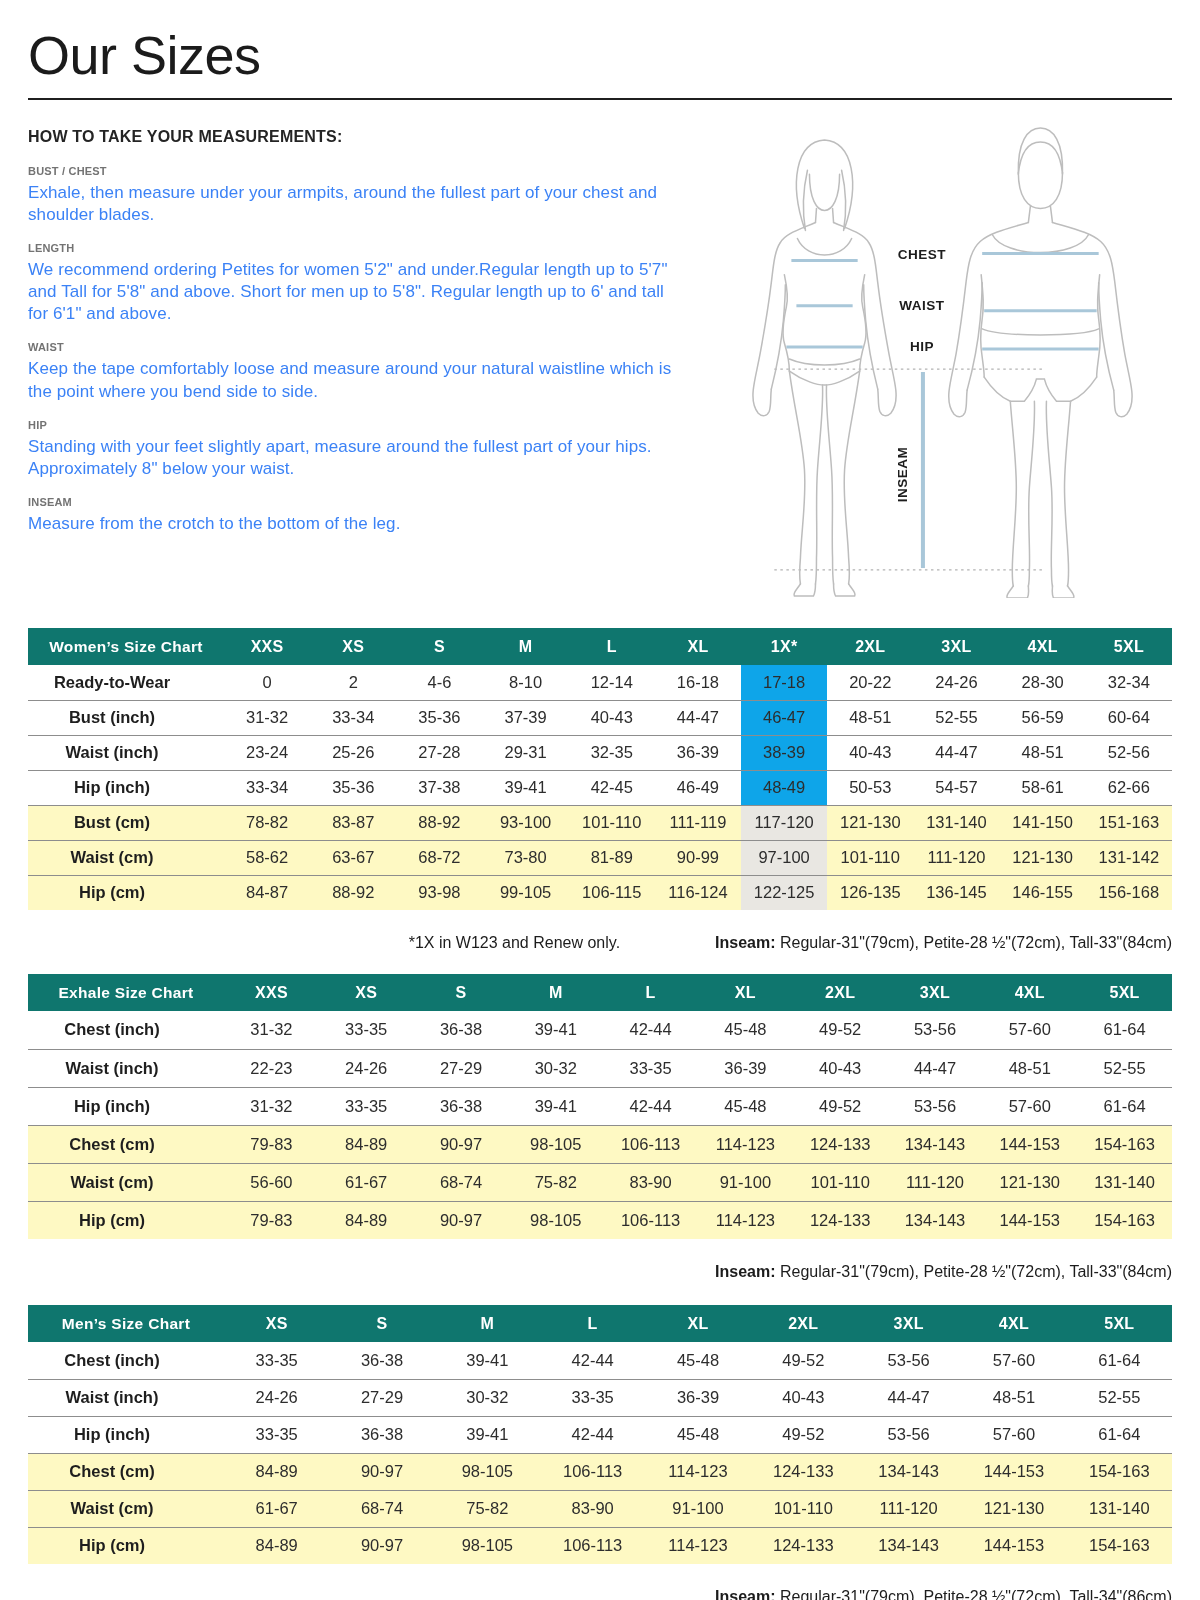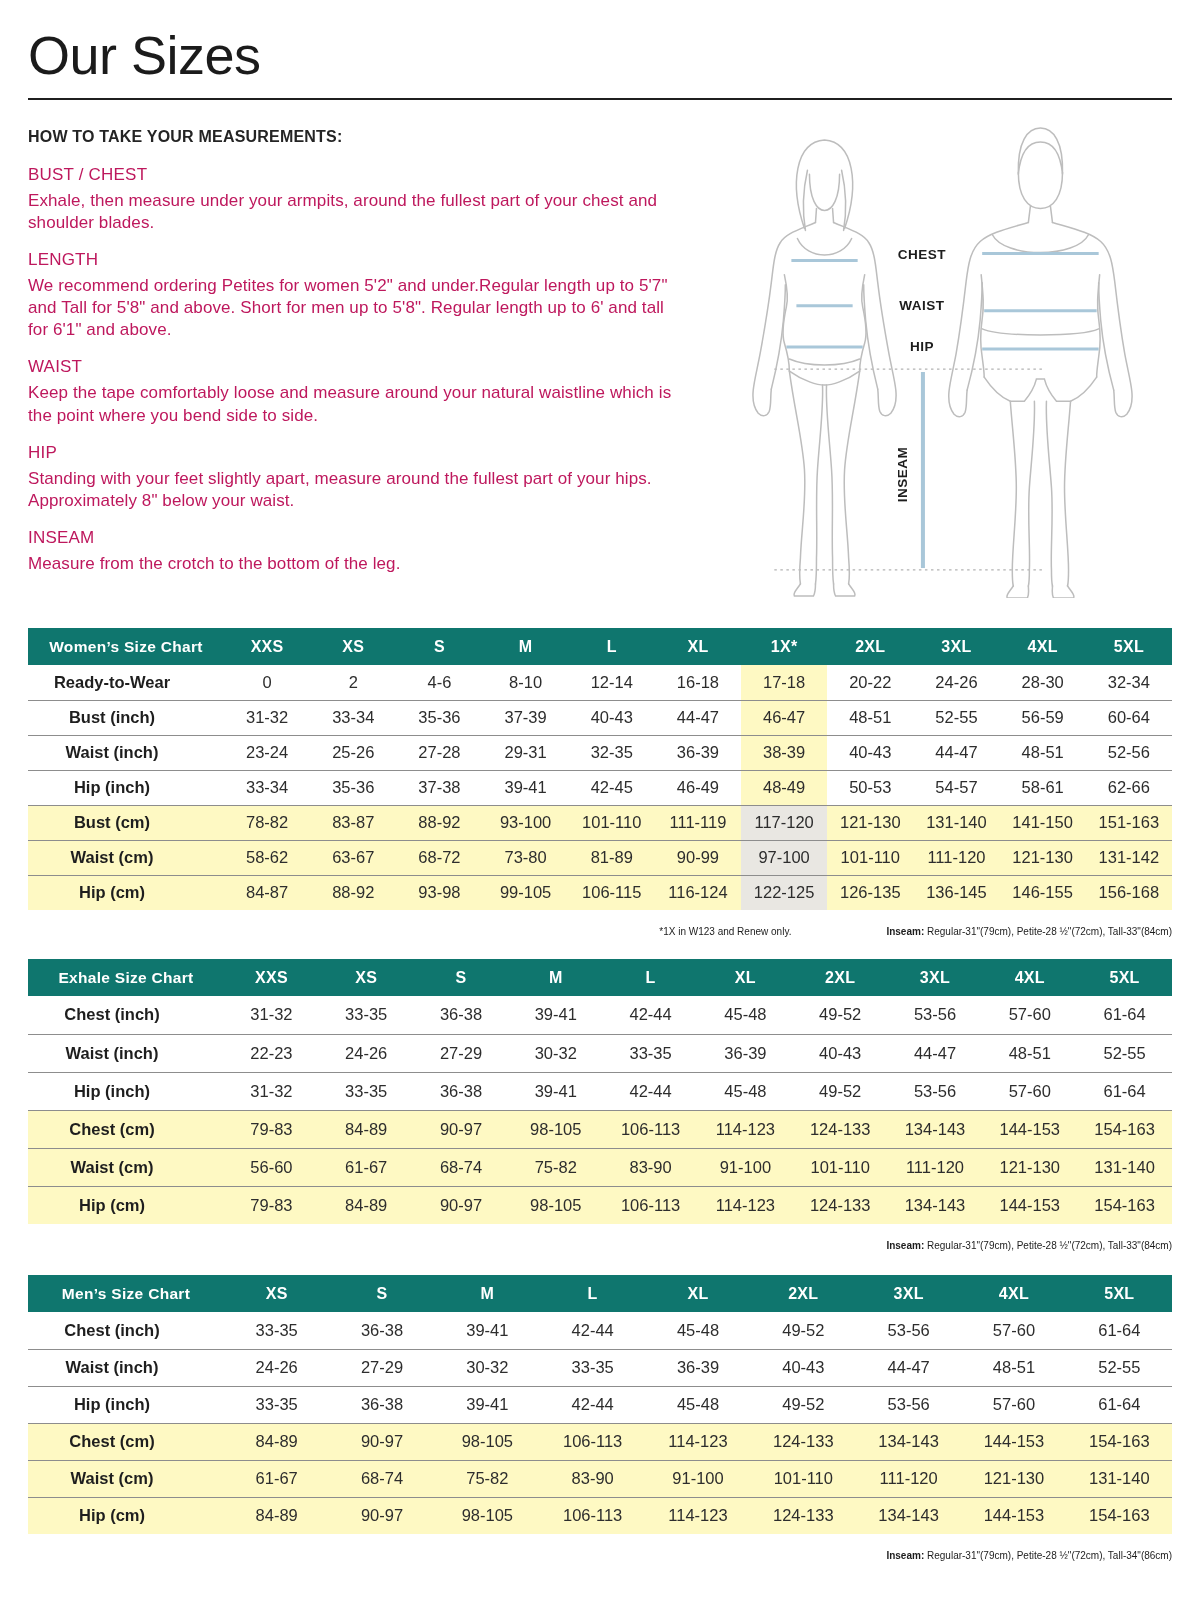--- a/index.html
+++ b/index.html
@@ -5,39 +5,39 @@
   *{box-sizing:border-box;margin:0;padding:0}
   html,body{background:#fff}
   body{width:1200px;min-height:1600px;font-family:"Liberation Sans",sans-serif;color:#333;overflow-x:hidden}
   .page{padding:22px 28px 10px}
   h1.page-title{font-size:54px;font-weight:400;color:#1b1b1b;letter-spacing:-.5px;margin-top:2px}
   .title-rule{border-top:2px solid #1f1f1f;margin:12px 0 28px;height:0}
   .top{display:flex;align-items:flex-start;justify-content:flex-start}
   .instructions{width:700px}
   .instr-heading{font-size:16px;font-weight:700;color:#242424;letter-spacing:.2px;margin-bottom:19px}
   .msection{margin-bottom:16px}
-  .msection h3{font-size:17px;font-weight:400;color:#be185d;letter-spacing:.2px;margin-bottom:5px}
-  .msection p{font-size:17px;line-height:1.3;color:#be185d;letter-spacing:.1px;max-width:660px}
+  .msection h3{font-size:11px;font-weight:700;color:#737373;letter-spacing:.2px;margin-bottom:5px}
+  .msection p{font-size:17px;line-height:1.3;color:#3b82f6;letter-spacing:.1px;max-width:660px}
   .figure-wrap{width:424px;margin-top:-12px}
   svg text{font-family:"Liberation Sans",sans-serif}
   .chart-section.m-women{margin-top:26px}
   .chart-section.m-unisex{margin-top:22px}
   .chart-section.m-men{margin-top:24px}
   table.size-table{width:100%;border-collapse:collapse;table-layout:fixed}
   .size-table thead th{background:#0f766e;color:#fff;font-weight:700;font-size:16px;height:37px;letter-spacing:.3px;text-align:center;vertical-align:middle}
   .size-table thead th.tbl-title{width:196px;font-size:15.5px}
   .size-table tbody th,.size-table tbody td{font-size:16.5px;height:35px;text-align:center;vertical-align:middle;color:#2d2d2d;font-weight:400}
   .size-table tbody th.row-label{font-weight:700;text-align:center;padding-right:28px;color:#1e1e1e}
   .size-table tbody tr+tr{border-top:1.5px solid #8d8d8d}
   .size-table tbody tr.shaded{background:#fef9c3}
-  .size-table tbody td.hl{background:#fef9c3}
+  .size-table tbody td.hl{background:#0ea5e9}
   .size-table tbody tr.shaded td.hl{background:#e9e7e2}
   table.u-rows tbody th,table.u-rows tbody td{height:38px}
   table.mn-rows tbody th,table.mn-rows tbody td{height:37px}
-  .footnote-row{display:flex;justify-content:flex-end;align-items:flex-start;font-size:10px;color:#1c1c1c;margin-top:16px}
+  .footnote-row{display:flex;justify-content:flex-end;align-items:flex-start;font-size:16px;color:#1c1c1c;margin-top:24px}
   .fn-left{margin-right:95px}
   .fn-bold{font-weight:700}
 </style>
 </head>
 <body>
 
 <div class="page">
 
   <h1 class="page-title">Our Sizes</h1>
   <div class="title-rule"></div>

